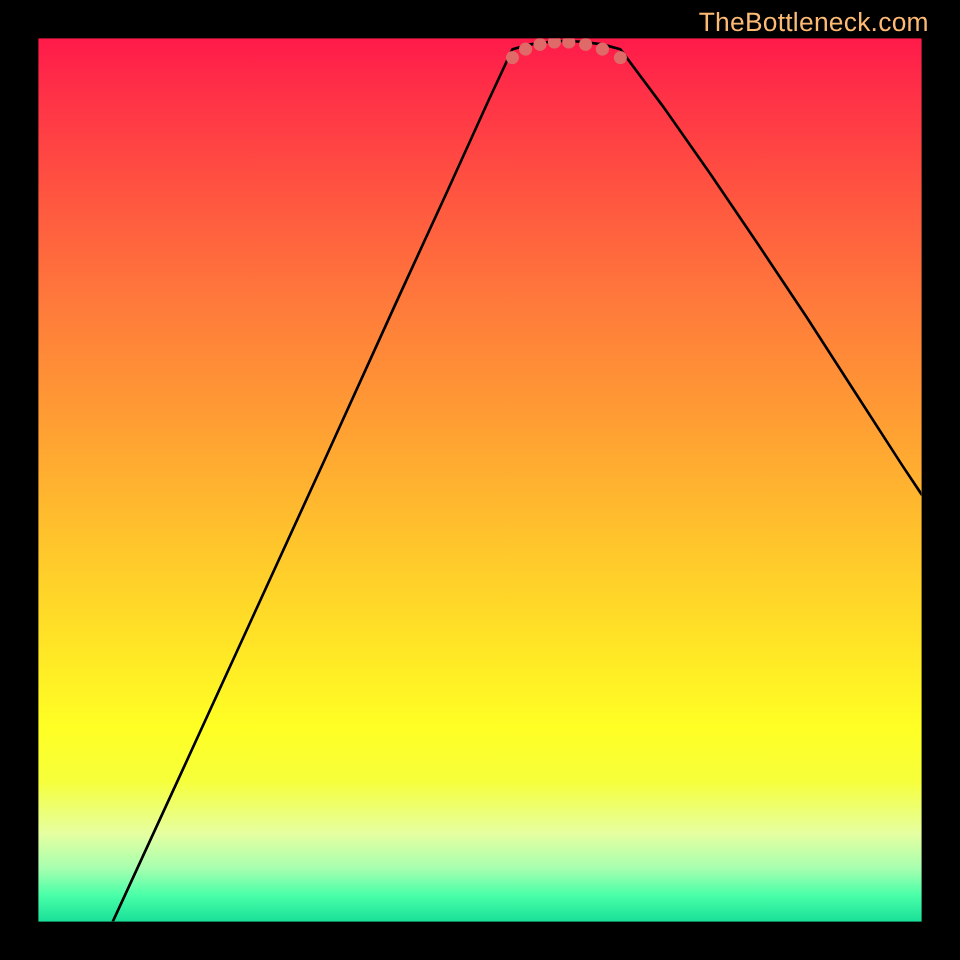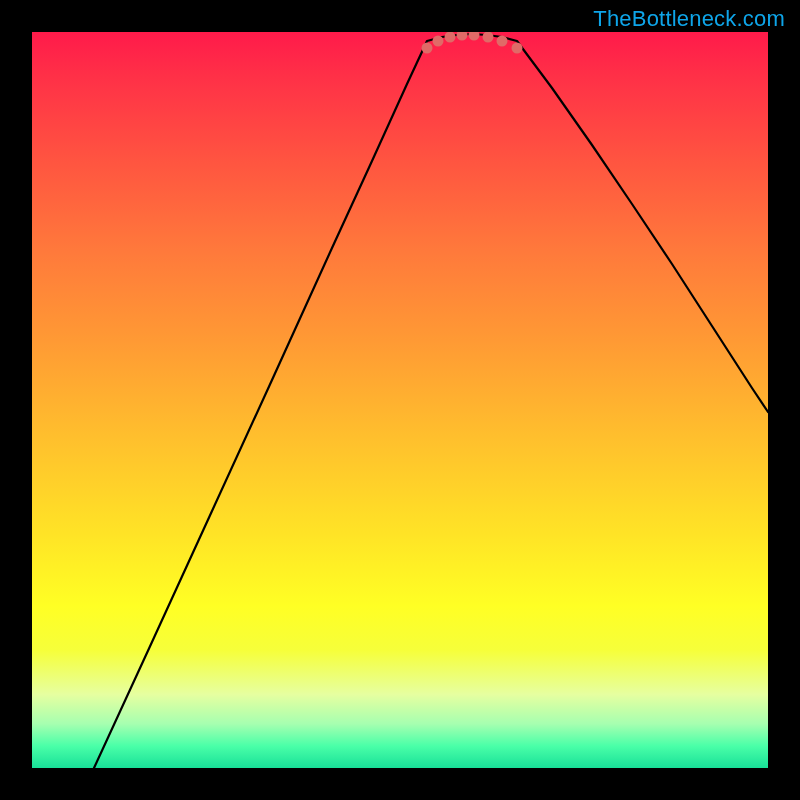--- a/index.html
+++ b/index.html
@@ -35,22 +35,22 @@
       #f6ff3a 84%,
       #e6ffa0 90%,
       #a6ffb0 94%,
       #4affa8 97%,
       #18e098 100%
     );
   }
   .watermark {
     position: absolute;
     top: 6px;
-    right: 15px;
-    color: #0ea5e9;
+    right: 26px;
+    color: #fdba74;
     font-size: 22px;
     letter-spacing: 0.2px;
     user-select: none;
   }
   svg.curve {
     position: absolute;
     left: 0;
     top: 0;
     width: 736px;
     height: 736px;

